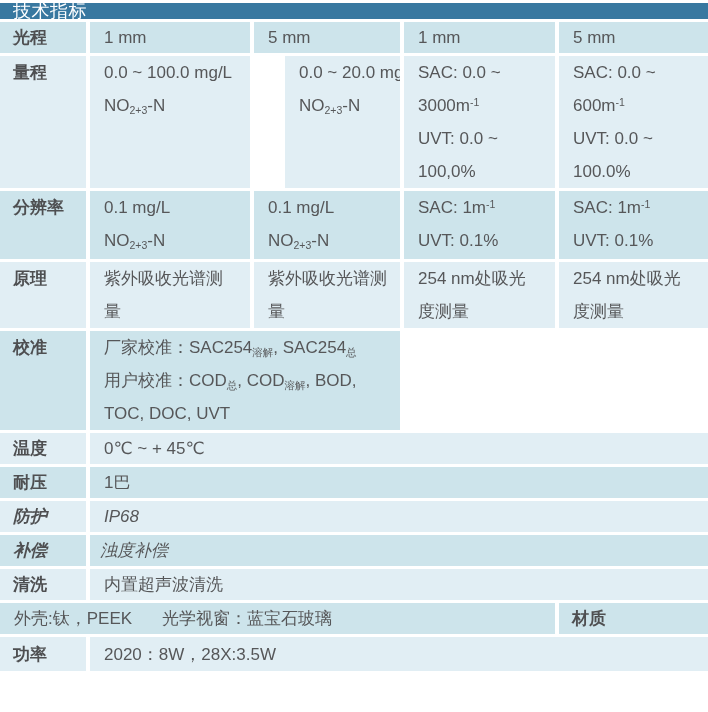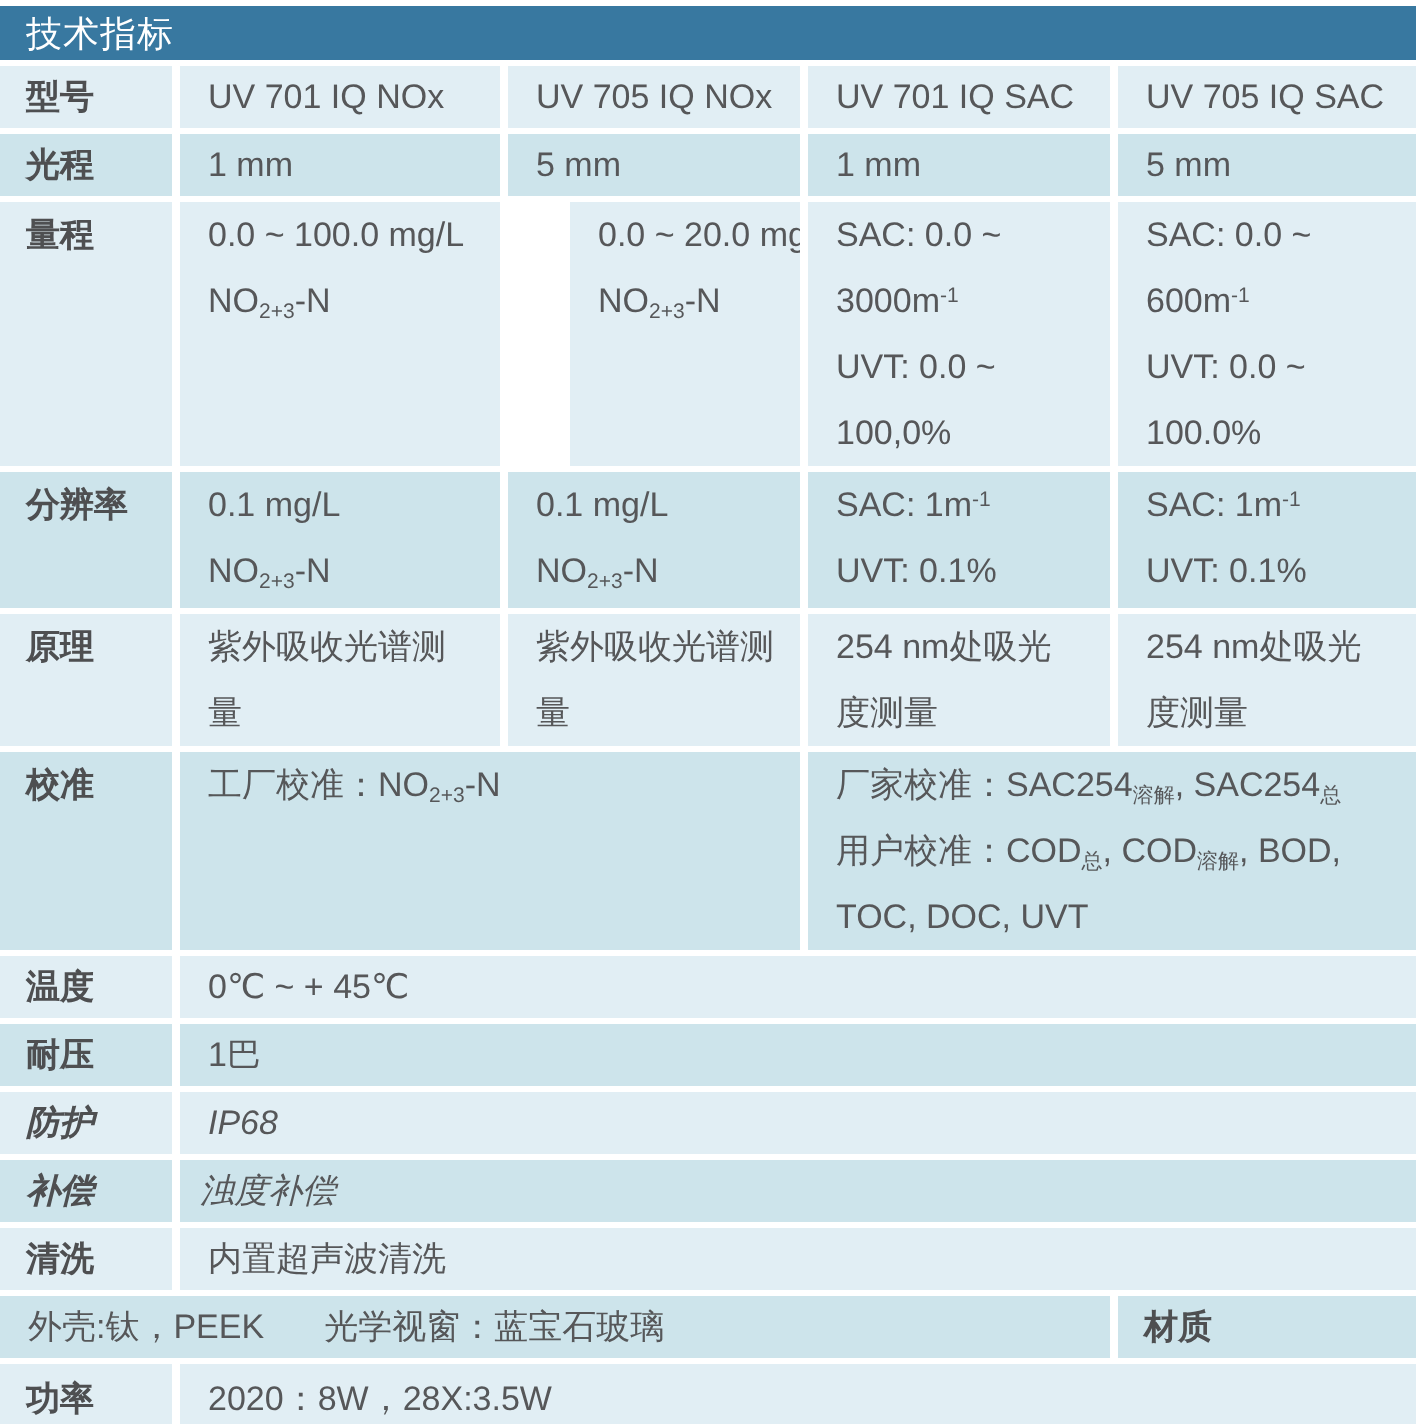--- a/index.html
+++ b/index.html
@@ -4,21 +4,21 @@
 <style>
   html, body { margin: 0; padding: 0; background: #ffffff; }
   body {
     width: 708px; height: 712px; overflow: hidden;
     font-family: "Liberation Sans", "DejaVu Sans", sans-serif;
     -webkit-font-smoothing: antialiased;
   }
   .page { width: 708px; padding-top: 3px; }
 
   .header-bar {
-    width: 708px; height: 27px;
+    width: 708px; height: 16px;
     background: var(--header-bg, #3878a0);
     display: flex; align-items: center;
     margin-bottom: 3px;
   }
   .header-bar .title {
     color: var(--header-text, #ffffff);
     font-size: 18px; padding-left: 13px; letter-spacing: 0.5px;
   }
 
   .spec-table { width: 708px; }
@@ -55,37 +55,20 @@
   .gap { display: inline-block; }
 </style>
 </head>
 <body style="background: rgb(255, 255, 255);">
 
 <div class="page">
   <div class="header-bar">
     <span class="title">技术指标</span>
   </div>
   <div class="spec-table">
-      <div class="row light short" style="min-height: 31px;">
-        <div class="cell label-cell">
-          <div class="line">型号</div>
-        </div>
-        <div class="cell value-cell" style="grid-column: span 1;">
-          <div class="line"><span>UV 701 IQ NOx</span></div>
-        </div>
-        <div class="cell value-cell" style="grid-column: span 1;">
-          <div class="line"><span>UV 705 IQ NOx</span></div>
-        </div>
-        <div class="cell value-cell" style="grid-column: span 1;">
-          <div class="line"><span>UV 701 IQ SAC</span></div>
-        </div>
-        <div class="cell value-cell" style="grid-column: span 1;">
-          <div class="line"><span>UV 705 IQ SAC</span></div>
-        </div>
-      </div>
       <div class="row dark short" style="min-height: 31px;">
         <div class="cell label-cell">
           <div class="line">光程</div>
         </div>
         <div class="cell value-cell" style="grid-column: span 1;">
           <div class="line"><span>1 mm</span></div>
         </div>
         <div class="cell value-cell" style="grid-column: span 1;">
           <div class="line"><span>5 mm</span></div>
         </div>
@@ -161,23 +144,20 @@
         <div class="cell value-cell" style="grid-column: span 1;">
           <div class="line"><span>254 nm处吸光</span></div>
           <div class="line"><span>度测量</span></div>
         </div>
       </div>
       <div class="row dark tall" style="min-height: 97px;">
         <div class="cell label-cell">
           <div class="line">校准</div>
         </div>
         <div class="cell value-cell" style="grid-column: span 2;">
-          <div class="line"><span>工厂校准：NO</span><sub>2+3</sub><span>-N</span></div>
-        </div>
-        <div class="cell value-cell" style="grid-column: span 2;">
           <div class="line"><span>厂家校准：SAC254</span><sub>溶解</sub><span>, SAC254</span><sub>总</sub></div>
           <div class="line"><span>用户校准：COD</span><sub>总</sub><span>, COD</span><sub>溶解</sub><span>, BOD,</span></div>
           <div class="line"><span>TOC, DOC, UVT</span></div>
         </div>
       </div>
       <div class="row light short" style="min-height: 31px;">
         <div class="cell label-cell">
           <div class="line">温度</div>
         </div>
         <div class="cell value-cell" style="grid-column: span 4;">

